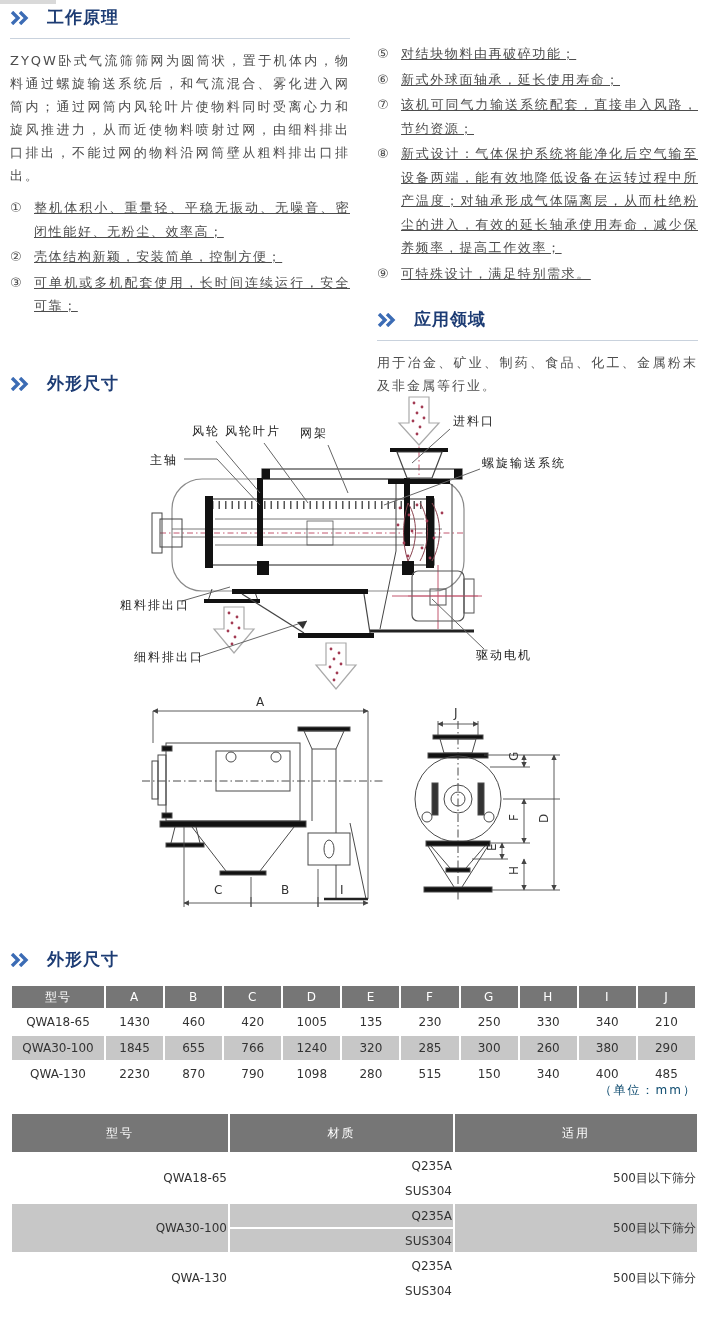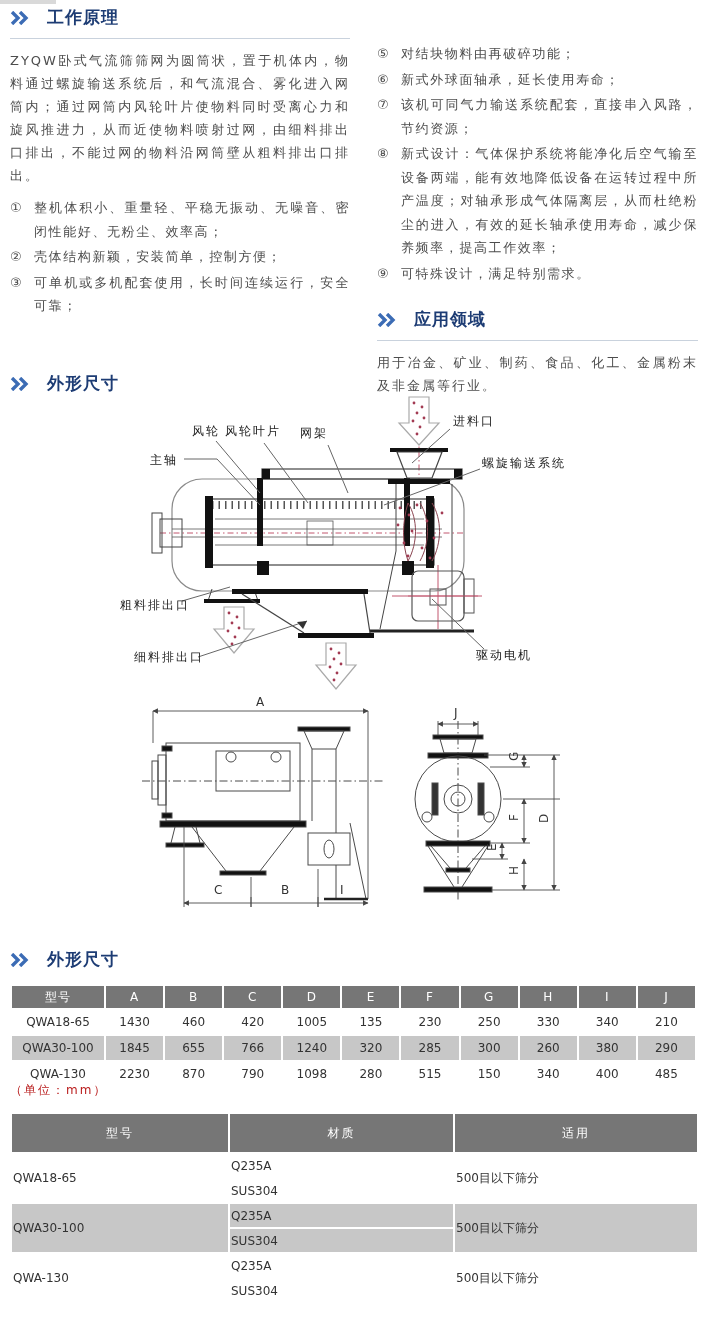--- a/index.html
+++ b/index.html
@@ -19,47 +19,47 @@
   .chev{flex:0 0 auto;display:block;}
 
   
   .para{margin-top:10px;font-size:13px;line-height:23px;letter-spacing:2px;
         text-align:justify;color:#4d4d4d;}
 
   
   .feat-list{margin-top:9px;}
   .feat-item{display:flex;font-size:13px;line-height:23.5px;color:#4d4d4d;margin-bottom:2px;}
   .feat-num{flex:0 0 24px;}
-  .feat-text{flex:1;text-align:justify;letter-spacing:1.6px;}
+  .feat-text{flex:1;text-align:justify;letter-spacing:1.6px;text-decoration:underline;}
 
   
   .dimhead1{position:absolute;left:10px;top:372px;width:340px;}
   .dimhead2{position:absolute;left:10px;top:948px;width:340px;}
 
   
   .fig1{position:absolute;left:112px;top:393px;}
   .fig2{position:absolute;left:128px;top:693px;}
 
   
   .dim-table-wrap{position:absolute;left:10px;top:984px;width:687px;}
   table.dim-table{border-collapse:separate;border-spacing:2px;width:687px;table-layout:fixed;
                   font-size:12px;}
   table.dim-table th{background:#767676;color:#ffffff;font-weight:normal;height:20px;
                      letter-spacing:1px;}
   table.dim-table td{background:#ffffff;color:#333;text-align:center;height:22px;}
   table.dim-table tr.alt td{background:#c7c7c7;}
-  .unit-note{position:absolute;left:10px;top:1082px;width:687px;
-             font-size:12px;color:#b91c1c;letter-spacing:2px;}
+  .unit-note{position:absolute;left:10px;top:1082px;width:687px;text-align:right;
+             font-size:12px;color:#0c4a6e;letter-spacing:2px;}
 
   
   .mat-table-wrap{position:absolute;left:10px;top:1112px;width:687px;}
   table.mat-table{border-collapse:collapse;width:687px;table-layout:fixed;font-size:12px;color:#333;}
   table.mat-table th{background:#767676;color:#ffffff;font-weight:normal;height:36px;
                      border:2px solid #ffffff;letter-spacing:2px;}
-  table.mat-table td{background:#ffffff;text-align:left;height:21px;border:2px solid #ffffff;}
+  table.mat-table td{background:#ffffff;text-align:right;height:21px;border:2px solid #ffffff;}
   table.mat-table tr.alt td{background:#c7c7c7;}
 
   
   text.lab{font-size:12px;fill:#222;letter-spacing:2px;}
   text.dim{font-size:12px;fill:#333;}
 </style>
 </head>
 <body>
 
 <div id="page">

